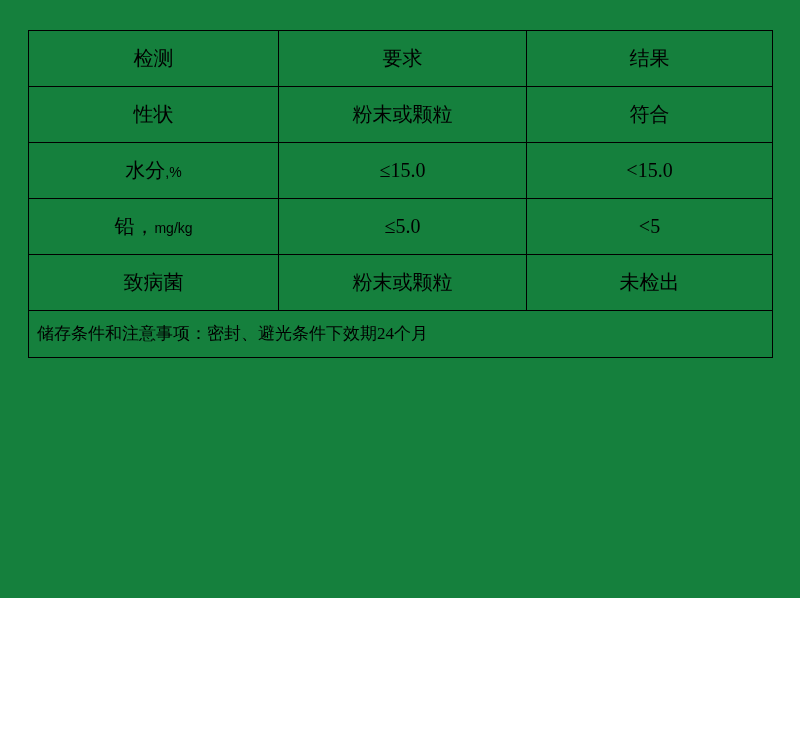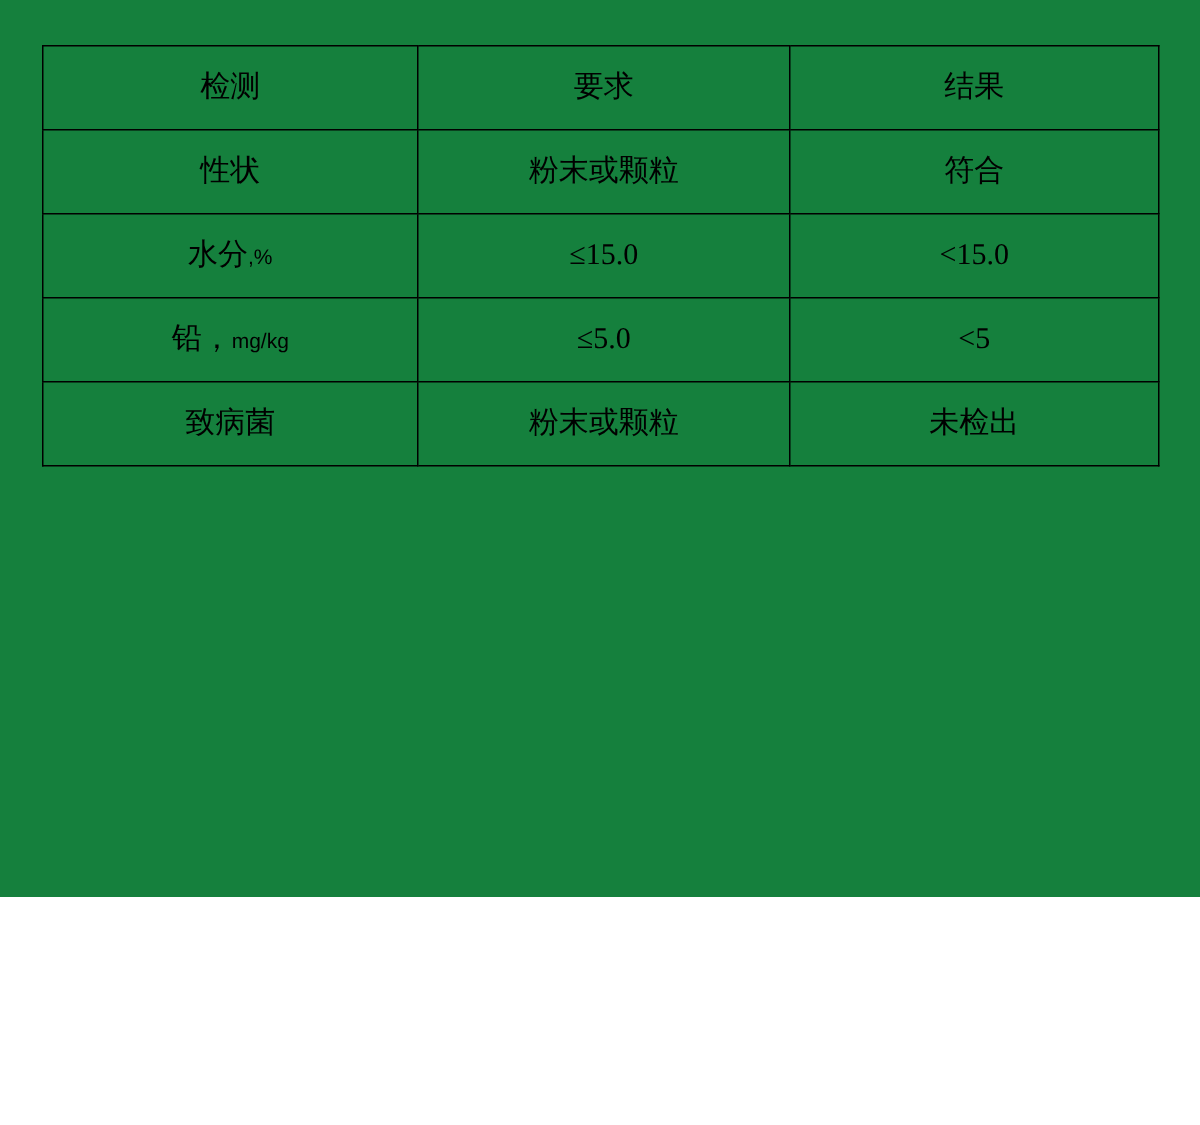--- a/index.html
+++ b/index.html
@@ -135,15 +135,20 @@
             <span class="cell-inner"><span>致病菌</span><span class="unit"></span></span>
           </td>
         <td>
             <span class="cell-inner">粉末或颗粒</span>
           </td>
         <td>
             <span class="cell-inner">未检出</span>
           </td>
       </tr>
 
+      <tr class="note-row">
+        <td colspan="3">
+            <span class="cell-inner">储存条件和注意事项：密封、避光条件下效期24个月</span>
+          </td>
+      </tr>
     </tbody>
   </table>
 </div>
 
 </body></html>

